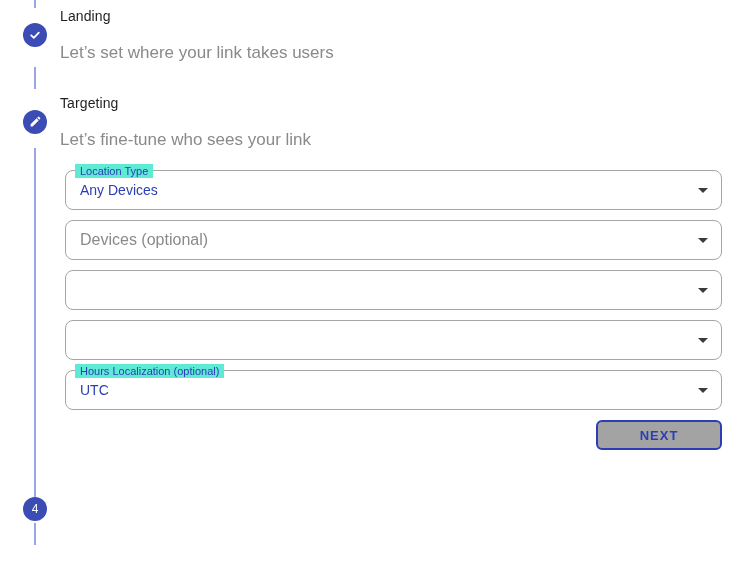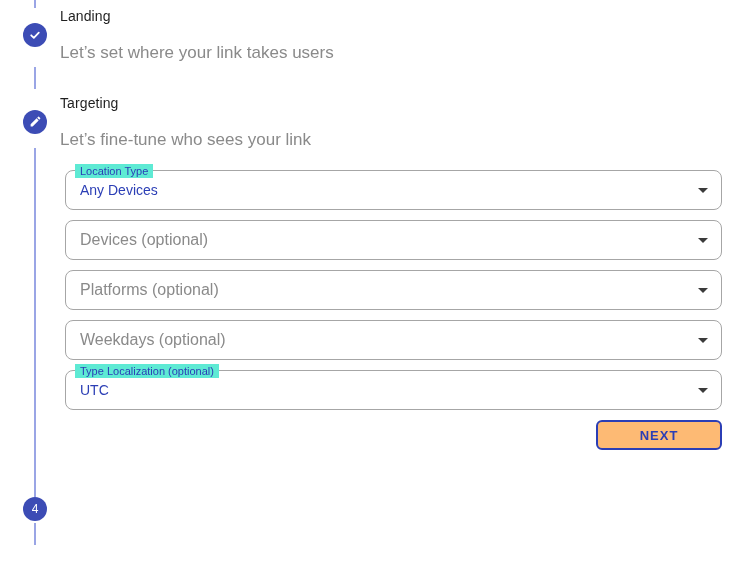--- a/index.html
+++ b/index.html
@@ -57,21 +57,21 @@
   .field .placeholder{font-size:16px;color:var(--muted-text);}
   .field .arrow{
     position:absolute;right:13px;top:50%;margin-top:-2px;
     width:0;height:0;
     border-left:5px solid transparent;border-right:5px solid transparent;
     border-top:5px solid var(--arrow);
   }
 
   .actions{display:flex;justify-content:flex-end;margin-top:10px;}
   .next-btn{
-    min-width:126px;height:30px;background:#fdba74;
+    min-width:126px;height:30px;background:#a3a3a3;
     border:2px solid var(--accent-text);border-radius:6px;
     color:var(--accent-text);font-family:"Liberation Sans", sans-serif;
     font-size:13px;font-weight:bold;letter-spacing:1px;
     cursor:pointer;
   }
 </style>
 </head>
 <body>
 
 <div class="page">
@@ -114,32 +114,30 @@
         <span class="value">Any Devices</span>
         <span class="arrow"></span>
       </div>
 
       <div class="field">
         <span class="placeholder">Devices (optional)</span>
         <span class="arrow"></span>
       </div>
 
       <div class="field">
-        <span class="placeholder">Platforms (optional)</span>
         <span class="arrow"></span>
       </div>
 
       <div class="field">
-        <span class="placeholder">Weekdays (optional)</span>
         <span class="arrow"></span>
       </div>
 
 
       <div class="field">
-        <span class="float-label">Type Localization (optional)</span>
+        <span class="float-label">Hours Localization (optional)</span>
         <span class="value">UTC</span>
         <span class="arrow"></span>
       </div>
 
       <div class="actions">
         <button class="next-btn">NEXT</button>
       </div>
 
     </div>
   </div>

